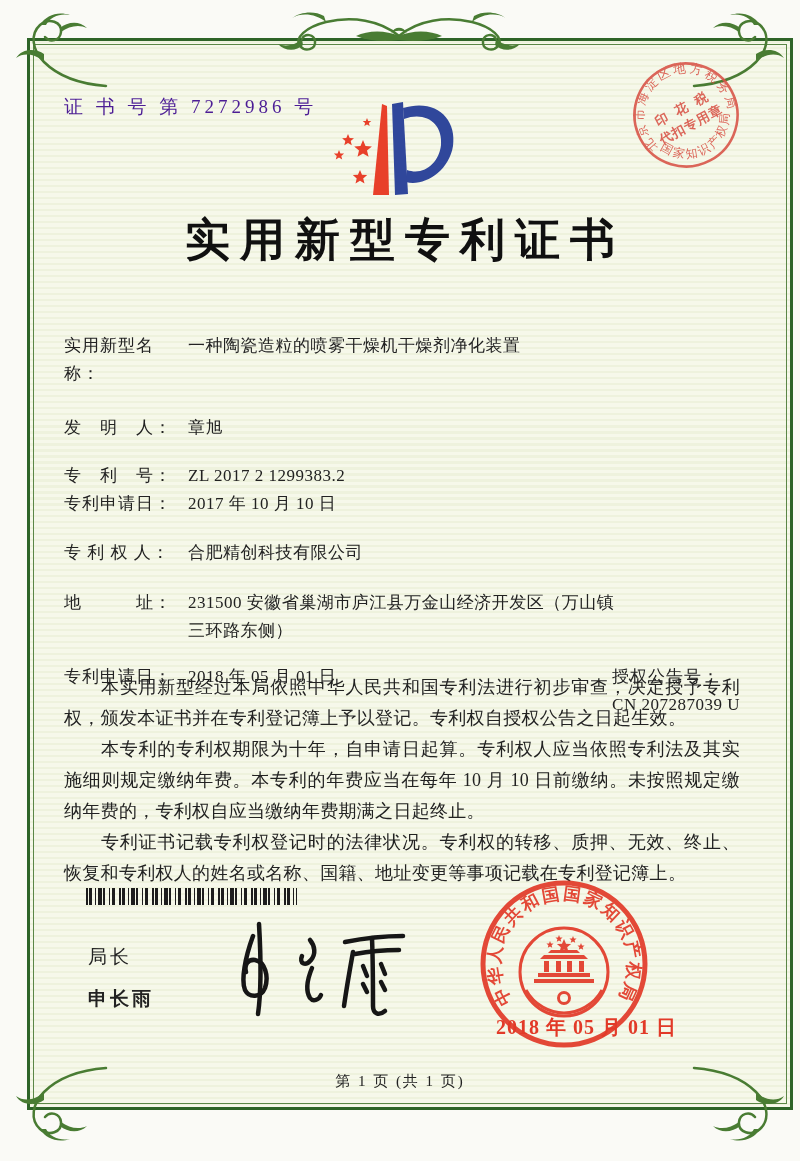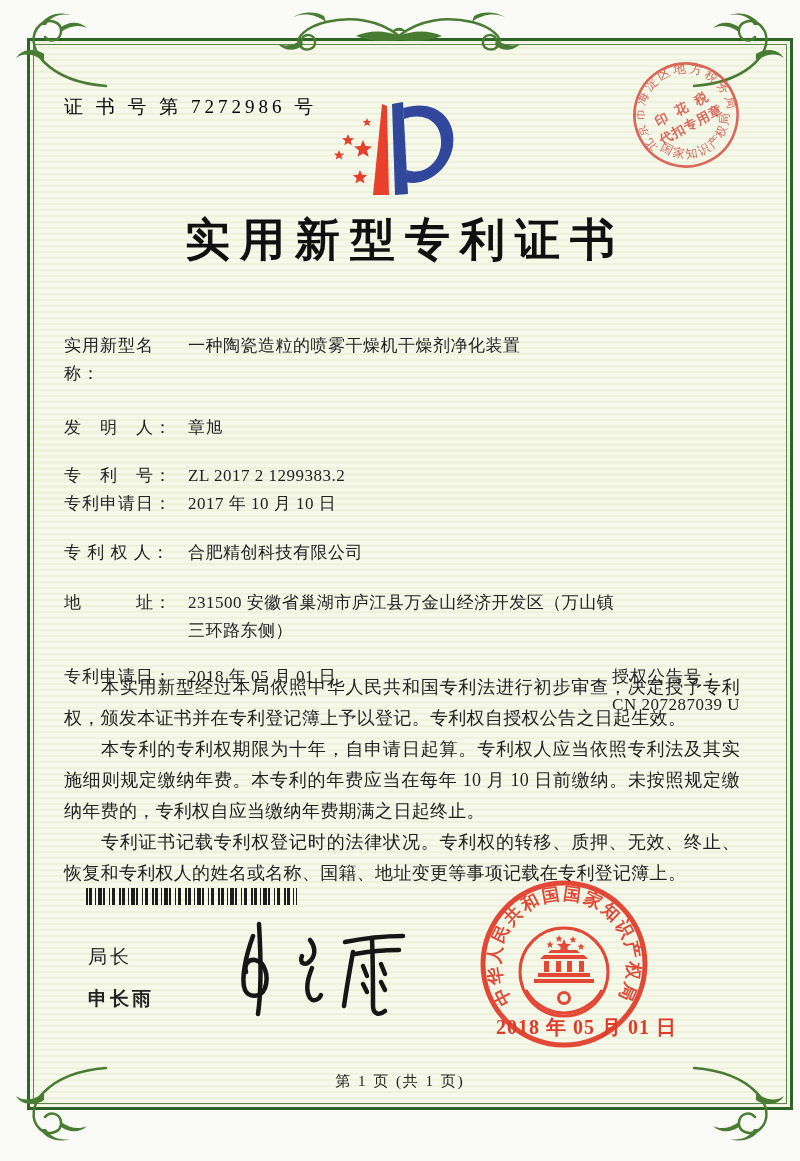--- a/index.html
+++ b/index.html
@@ -10,21 +10,21 @@
   }
   *{margin:0;padding:0;box-sizing:border-box;}
   body{width:800px;height:1161px;background:var(--bg_outside);position:relative;
        font-family:"Liberation Serif","DejaVu Serif",serif;color:var(--text_black);overflow:hidden;}
   .page{position:absolute;inset:0;}
   .frame{position:absolute;left:27px;top:38px;width:766px;height:1072px;
          border:3px solid var(--border_green);
          background:repeating-linear-gradient(to bottom, var(--bg_inside) 0 2.5px, var(--bg_inside2) 2.5px 6px);}
   .frame-inner{position:absolute;inset:3px;border:1px solid #5b8746;}
   .orn{position:absolute;color:var(--ornament_green);}
-  .cert-no{position:absolute;left:64px;top:94px;font-size:19px;letter-spacing:4px;color:#000000;}
+  .cert-no{position:absolute;left:64px;top:94px;font-size:19px;letter-spacing:4px;color:#4c1d95;}
   .logo{position:absolute;left:303px;top:92px;width:218px;height:120px;}
   .tax-stamp{position:absolute;left:628px;top:57px;width:116px;height:116px;
              transform:rotate(-28deg);opacity:.88;}
   .tax-stamp text{fill:var(--stamp_red);font-family:"Liberation Serif","DejaVu Serif",serif;}
   .title{position:absolute;left:0;right:0;top:210px;text-align:center;font-size:45px;
          font-weight:bold;letter-spacing:10px;text-indent:10px;color:#101010;}
   .fields{position:absolute;left:64px;top:332px;width:676px;font-size:17px;}
   .field-row{display:flex;line-height:28px;}
   .flabel{width:124px;flex:none;letter-spacing:1px;}
   .fvalue{letter-spacing:.5px;}

